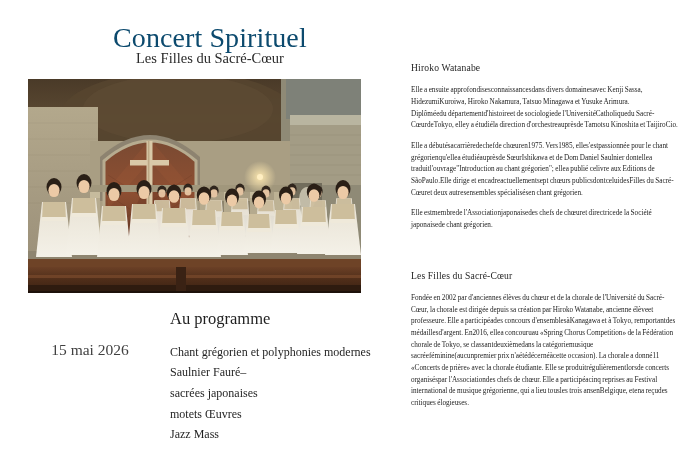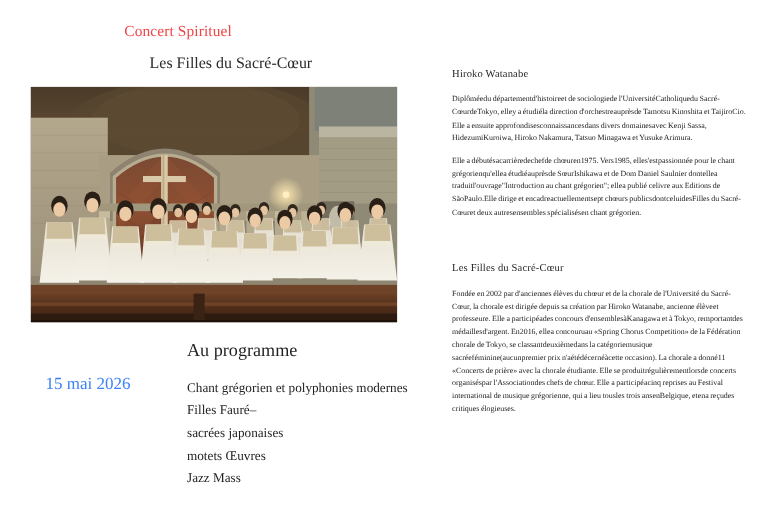--- a/index.html
+++ b/index.html
@@ -20,23 +20,23 @@
   .page {
     position: absolute;
     inset: 0;
   }
 
   
   .poster-title {
     position: absolute;
     left: 113px;
     top: 22px;
-    font-size: 14px;
+    font-size: 28px;
     line-height: 1.15;
-    color: #ef4444;
+    color: #0c4a6e;
     letter-spacing: 0.1px;
     white-space: nowrap;
   }
   .poster-subtitle {
     position: absolute;
     left: 136px;
     top: 50px;
     font-size: 14.5px;
     line-height: 1.2;
     color: #2a2a2a;
@@ -51,27 +51,27 @@
     width: 333px;
     height: 214px;
     overflow: hidden;
     background: #2e2419;
   }
   .photo svg { display: block; }
 
   
   .date-block {
     position: absolute;
-    left: 14px;
+    left: 24px;
     top: 338px;
     width: 132px;
     text-align: center;
     font-size: 15.5px;
     line-height: 1.5;
-    color: #3b82f6;
+    color: #404040;
   }
   .date-block div { white-space: nowrap; }
 
   
   .program {
     position: absolute;
     left: 170px;
     top: 309px;
     width: 240px;
   }
@@ -378,35 +378,36 @@
     </svg>
   </div>
 
   <div class="date-block">
     <div>15 mai 2026</div>
   </div>
 
   <div class="program">
     <div class="program-heading">Au programme</div>
     <div class="program-line">Chant grégorien et polyphonies modernes</div>
-    <div class="program-line">Filles Fauré–</div>
+    <div class="program-line">Saulnier Fauré–</div>
     <div class="program-line">sacrées japonaises</div>
     <div class="program-line">motets Œuvres</div>
     <div class="program-line">Jazz Mass</div>
   </div>
 
   <div class="right-col">
 
     <div class="bio-heading">Hiroko Watanabe</div>
 
+    <p class="bio-para tight">Elle a ensuite approfondisesconnaissancesdans divers domainesavec Kenji Sassa, HidezumiKuroiwa, Hiroko Nakamura, Tatsuo Minagawa et Yusuke Arimura.</p>
     <p class="bio-para tight">Diplôméedu départementd'histoireet de sociologiede l'UniversitéCatholiquedu Sacré-CœurdeTokyo, elley a étudiéla direction d'orchestreauprèsde Tamotsu Kinoshita et TaijiroCio.</p>
-    <p class="bio-para tight">Elle a ensuite approfondisesconnaissancesdans divers domainesavec Kenji Sassa, HidezumiKuroiwa, Hiroko Nakamura, Tatsuo Minagawa et Yusuke Arimura.</p>
     <div class="spacer-sm"></div>
     <p class="bio-para tight">Elle a débutésacarrièredechefde chœuren1975. Vers1985, elles'estpassionnée pour le chant grégorienqu'ellea étudiéauprèsde SœurIshikawa et de Dom Daniel Saulnier dontellea traduitl'ouvrage"Introduction au chant grégorien"; ellea publié celivre aux Editions de SãoPaulo.Elle dirige et encadreactuellementsept chœurs publicsdontceluidesFilles du Sacré-Cœuret deux autresensembles spécialisésen chant grégorien.</p>
     <div class="spacer-sm"></div>
+    <p class="bio-para"> Elle estmembrede l'Associationjaponaisedes chefs de chœuret directricede la Société japonaisede chant grégorien.</p>
 
     <div class="spacer-lg"></div>
 
     <div class="bio-heading sec2">Les Filles du Sacré-Cœur</div>
 
     <p class="bio-para">Fondée en 2002 par d'anciennes élèves du chœur et de la chorale de l'Université du Sacré-Cœur, la chorale est dirigée depuis sa création par Hiroko Watanabe, ancienne élèveet professeure. Elle a participéades concours d'ensemblesàKanagawa et à Tokyo, remportantdes médaillesd'argent. En2016, ellea concouruau «Spring Chorus Competition» de la Fédération chorale de Tokyo, se classantdeuxièmedans la catégoriemusique sacréeféminine(aucunpremier prix n'aétédécernéàcette occasion). La chorale a donné11 «Concerts de prière» avec la chorale étudiante. Elle se produitrégulièrementlorsde concerts organiséspar l'Associationdes chefs de chœur. Elle a participéacinq reprises au Festival international de musique grégorienne, qui a lieu tousles trois ansenBelgique, etena reçudes critiques élogieuses.</p>
 
   </div>
 
 </div>

